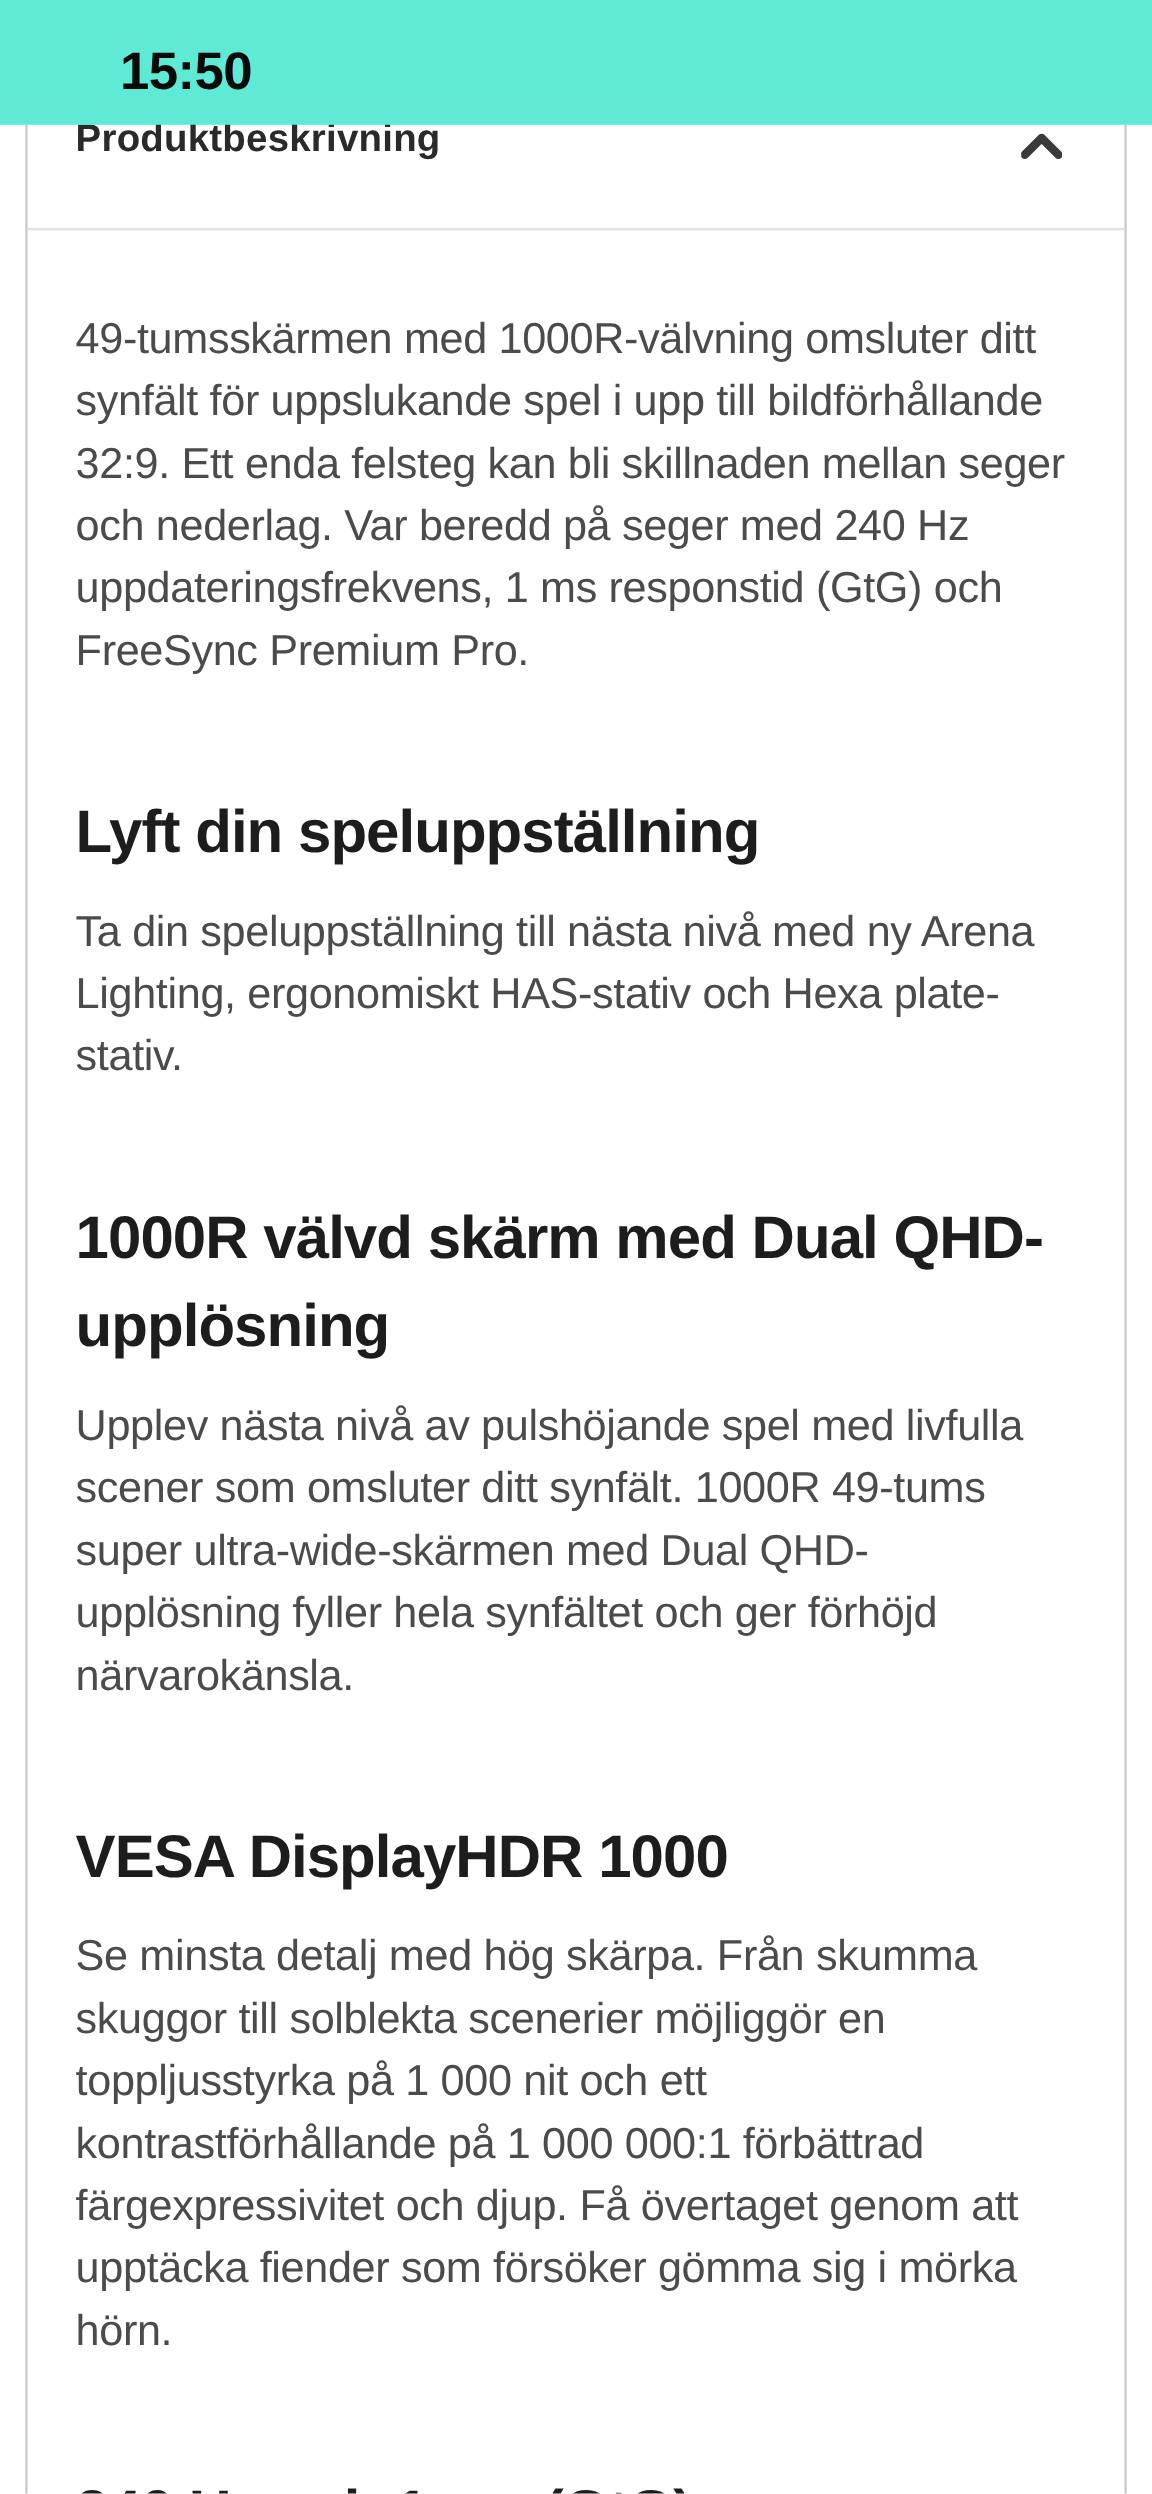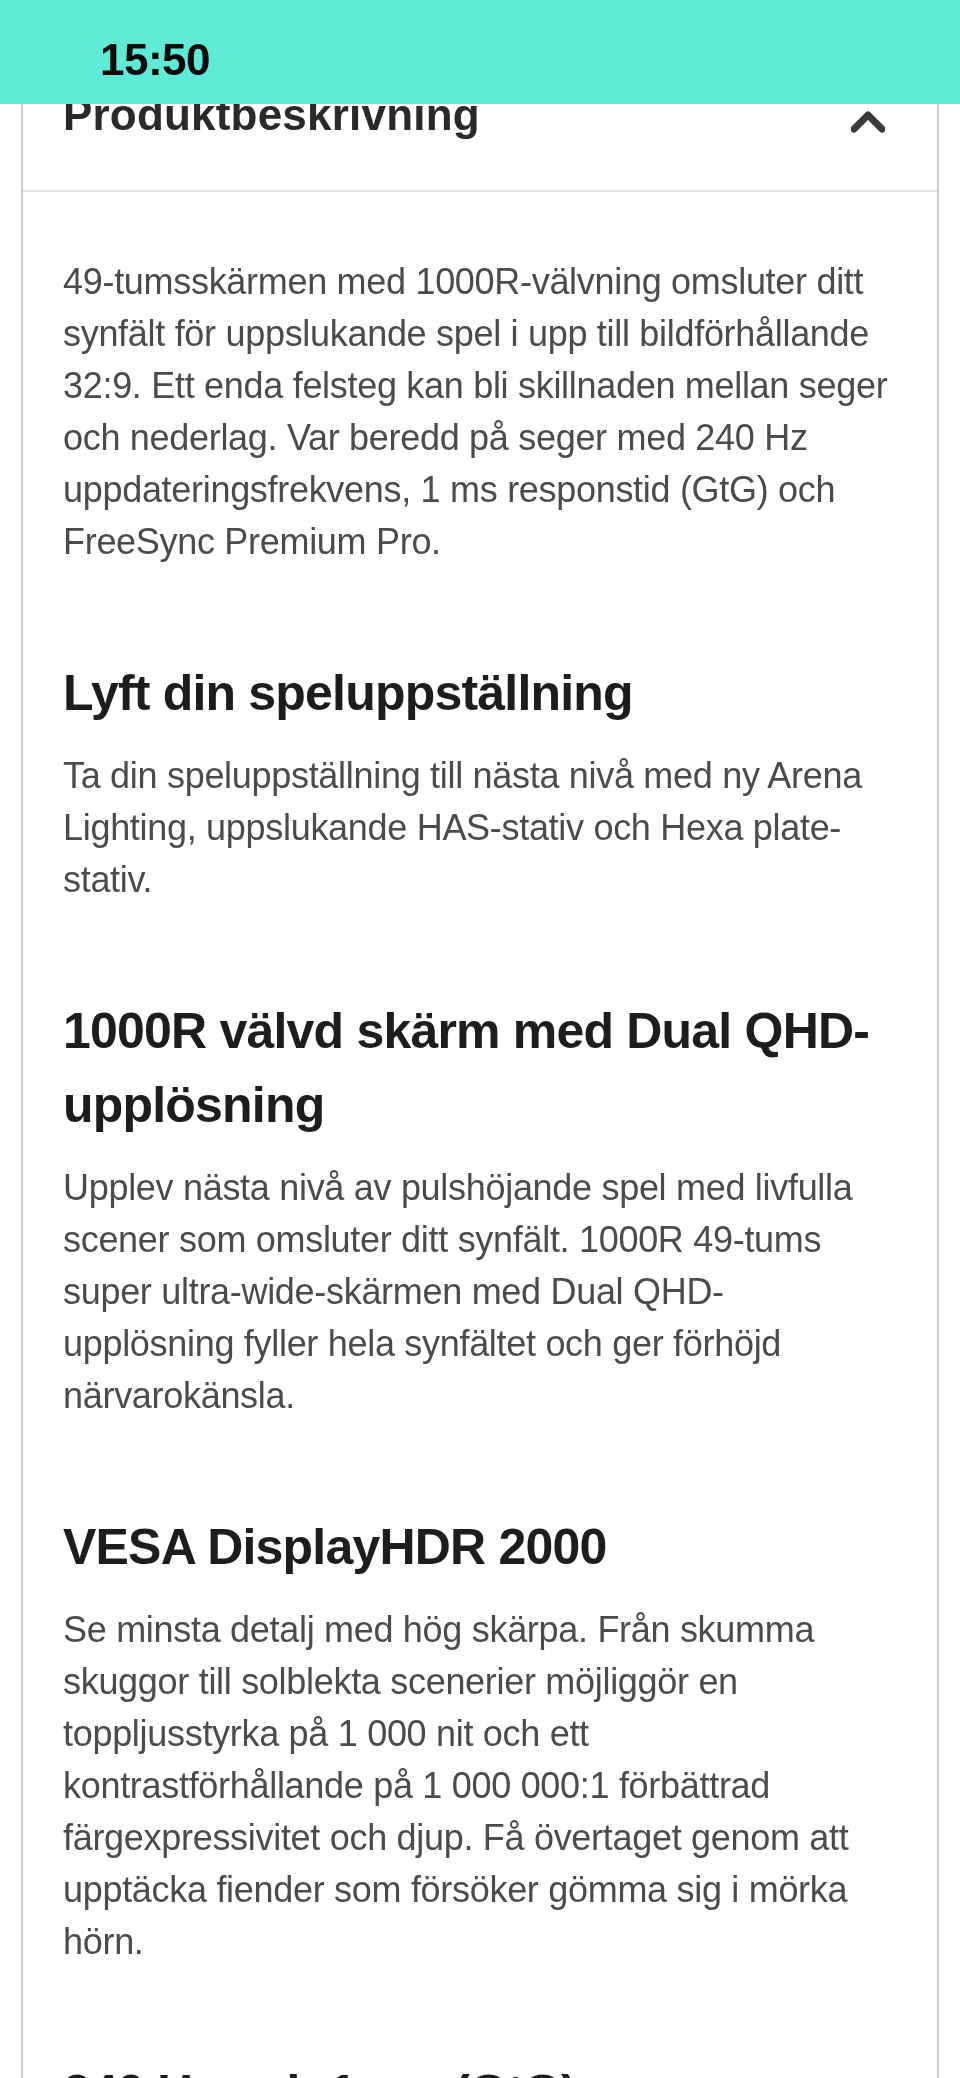--- a/index.html
+++ b/index.html
@@ -95,21 +95,21 @@
   }
   .card-header {
     position: relative;
     height: 93px;
   }
   .accordion-title {
     position: absolute;
     top: -11px;
     left: 40px;
     margin: 0;
-    font-size: 44px;
+    font-size: 32px;
     line-height: 58px;
     font-weight: 700;
     letter-spacing: 0.2px;
     color: #2a2a2a;
     white-space: nowrap;
   }
   .chevron {
     position: absolute;
     right: 52px;
     top: 14px;
@@ -148,21 +148,21 @@
   <div class="card-header">
     <h2 class="accordion-title">Produktbeskrivning</h2>
     <svg class="chevron" viewBox="0 0 34 22">
       <polyline points="3,18 17,4 31,18" fill="none" stroke="#3a3a3a" stroke-width="7" stroke-linecap="round" stroke-linejoin="round"></polyline>
     </svg>
   </div>
 
   <div class="card-body">
     <p>49-tumsskärmen med 1000R-välvning omsluter ditt synfält för uppslukande spel i upp till bildförhållande 32:9. Ett enda felsteg kan bli skillnaden mellan seger och nederlag. Var beredd på seger med 240 Hz uppdateringsfrekvens, 1 ms responstid (GtG) och FreeSync Premium Pro.</p>
     <h3>Lyft din speluppställning</h3>
-    <p>Ta din speluppställning till nästa nivå med ny Arena Lighting, uppslukande HAS-stativ och Hexa plate-stativ.</p>
+    <p>Ta din speluppställning till nästa nivå med ny Arena Lighting, ergonomiskt HAS-stativ och Hexa plate-stativ.</p>
     <h3>1000R välvd skärm med Dual QHD-upplösning</h3>
     <p>Upplev nästa nivå av pulshöjande spel med livfulla scener som omsluter ditt synfält. 1000R 49-tums super ultra-wide-skärmen med Dual QHD-upplösning fyller hela synfältet och ger förhöjd närvarokänsla.</p>
-    <h3>VESA DisplayHDR 2000</h3>
+    <h3>VESA DisplayHDR 1000</h3>
     <p>Se minsta detalj med hög skärpa. Från skumma skuggor till solblekta scenerier möjliggör en toppljusstyrka på 1 000 nit och ett kontrastförhållande på 1 000 000:1 förbättrad färgexpressivitet och djup. Få övertaget genom att upptäcka fiender som försöker gömma sig i mörka hörn.</p>
     <h3>240 Hz och 1 ms (GtG)</h3>
   </div>
 
 </div>
 
 </body></html>

